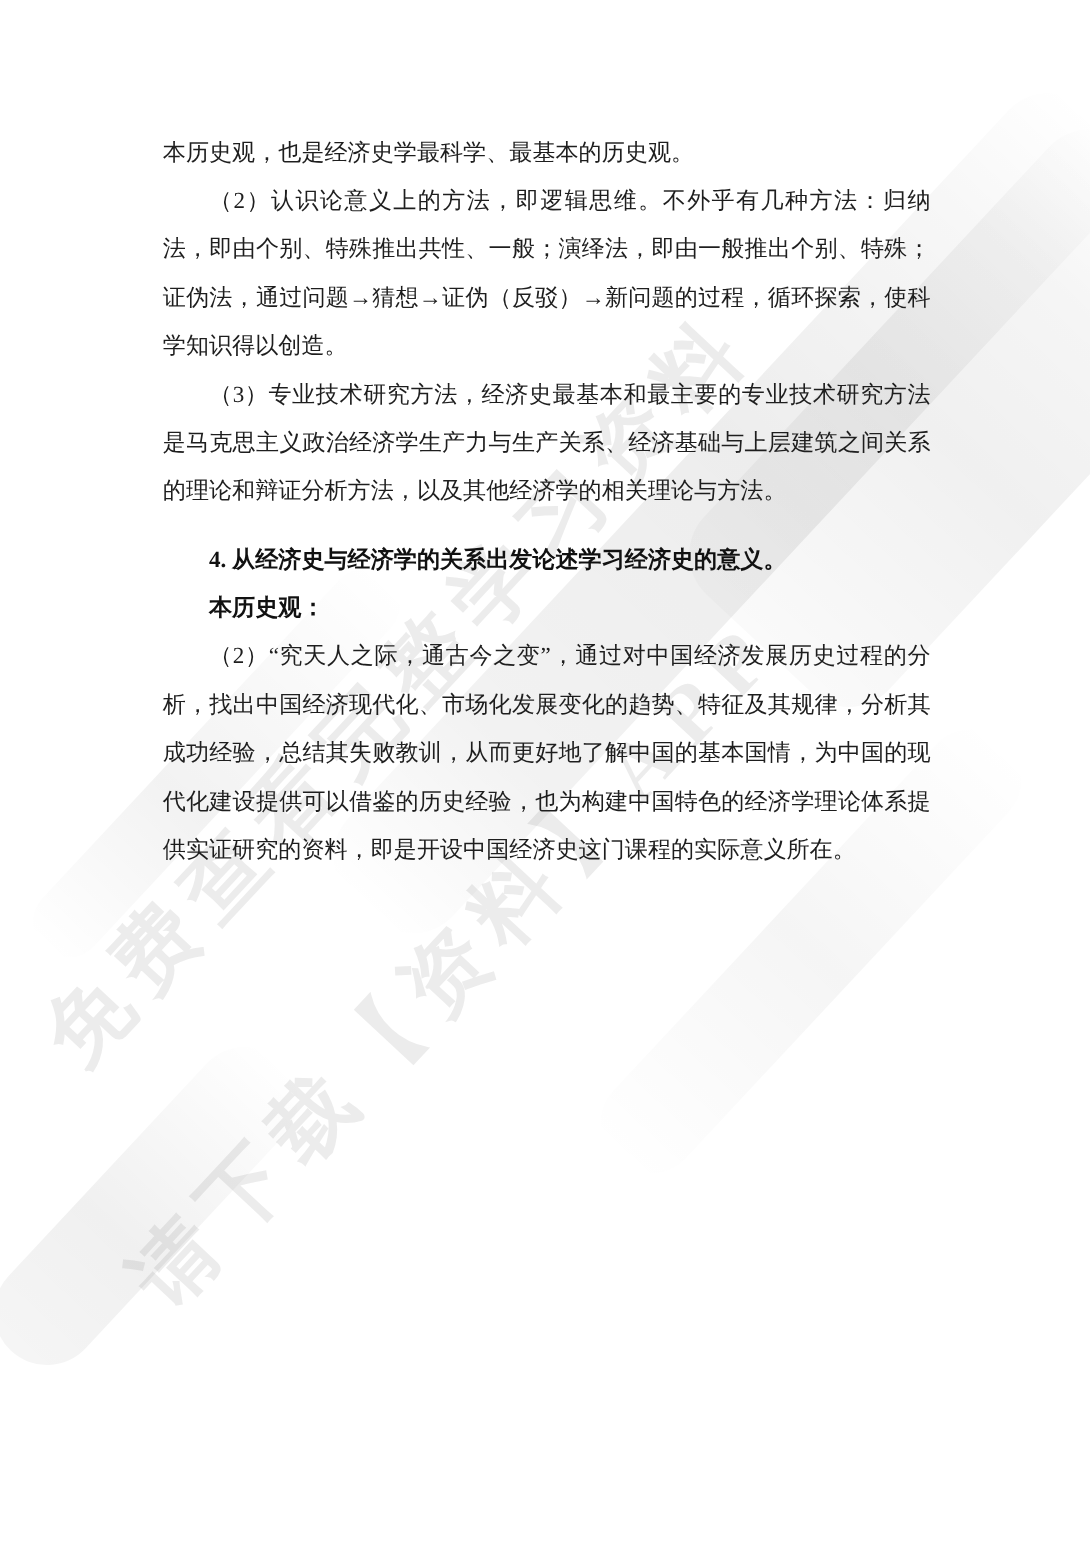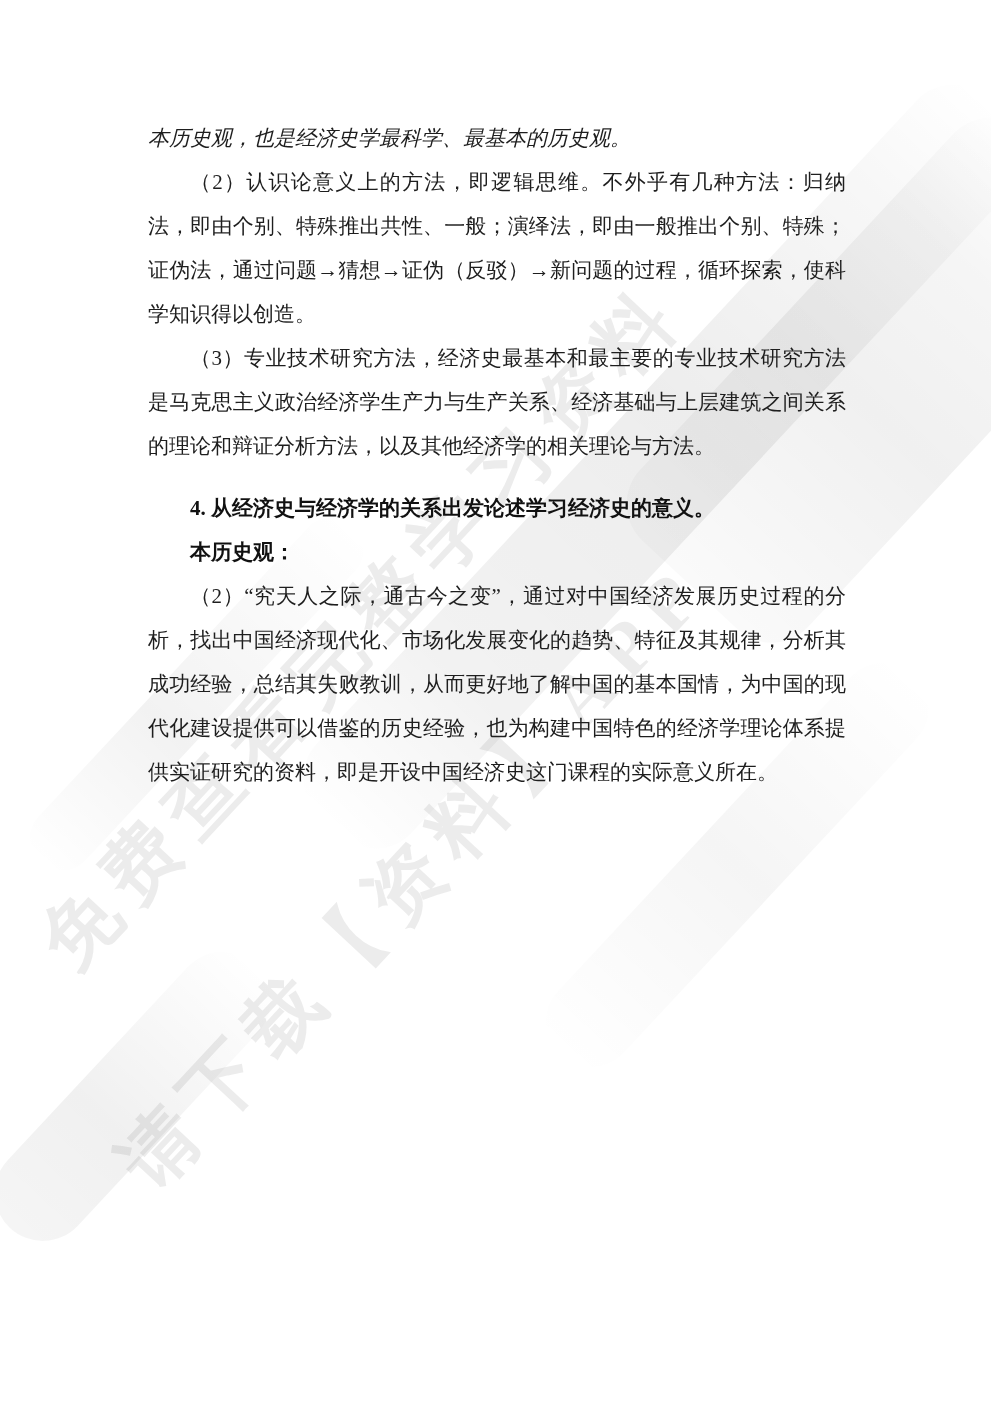--- a/index.html
+++ b/index.html
@@ -66,21 +66,21 @@
     left: 148px; top: 116px;
     width: 698px;
     z-index: 2;
     color: #1e1e1e;
     font-size: 21px;
     line-height: 44px;
     text-align: justify;
   }
   .content p { margin: 0; }
   p.body { text-indent: 2em; }
-  p.continuation { text-indent: 0; font-style: italic; }
+  p.continuation { text-indent: 0; }
   p.heading { text-indent: 2em; font-weight: bold; color: #111; font-family: Liberation Serif, serif; }
   p.heading.gap { margin-top: 18px; }
 </style>
 </head>
 <body>
 
 <main class="page">
 
   <div class="wm-layer">
     <div class="wm-stroke s1"></div>

